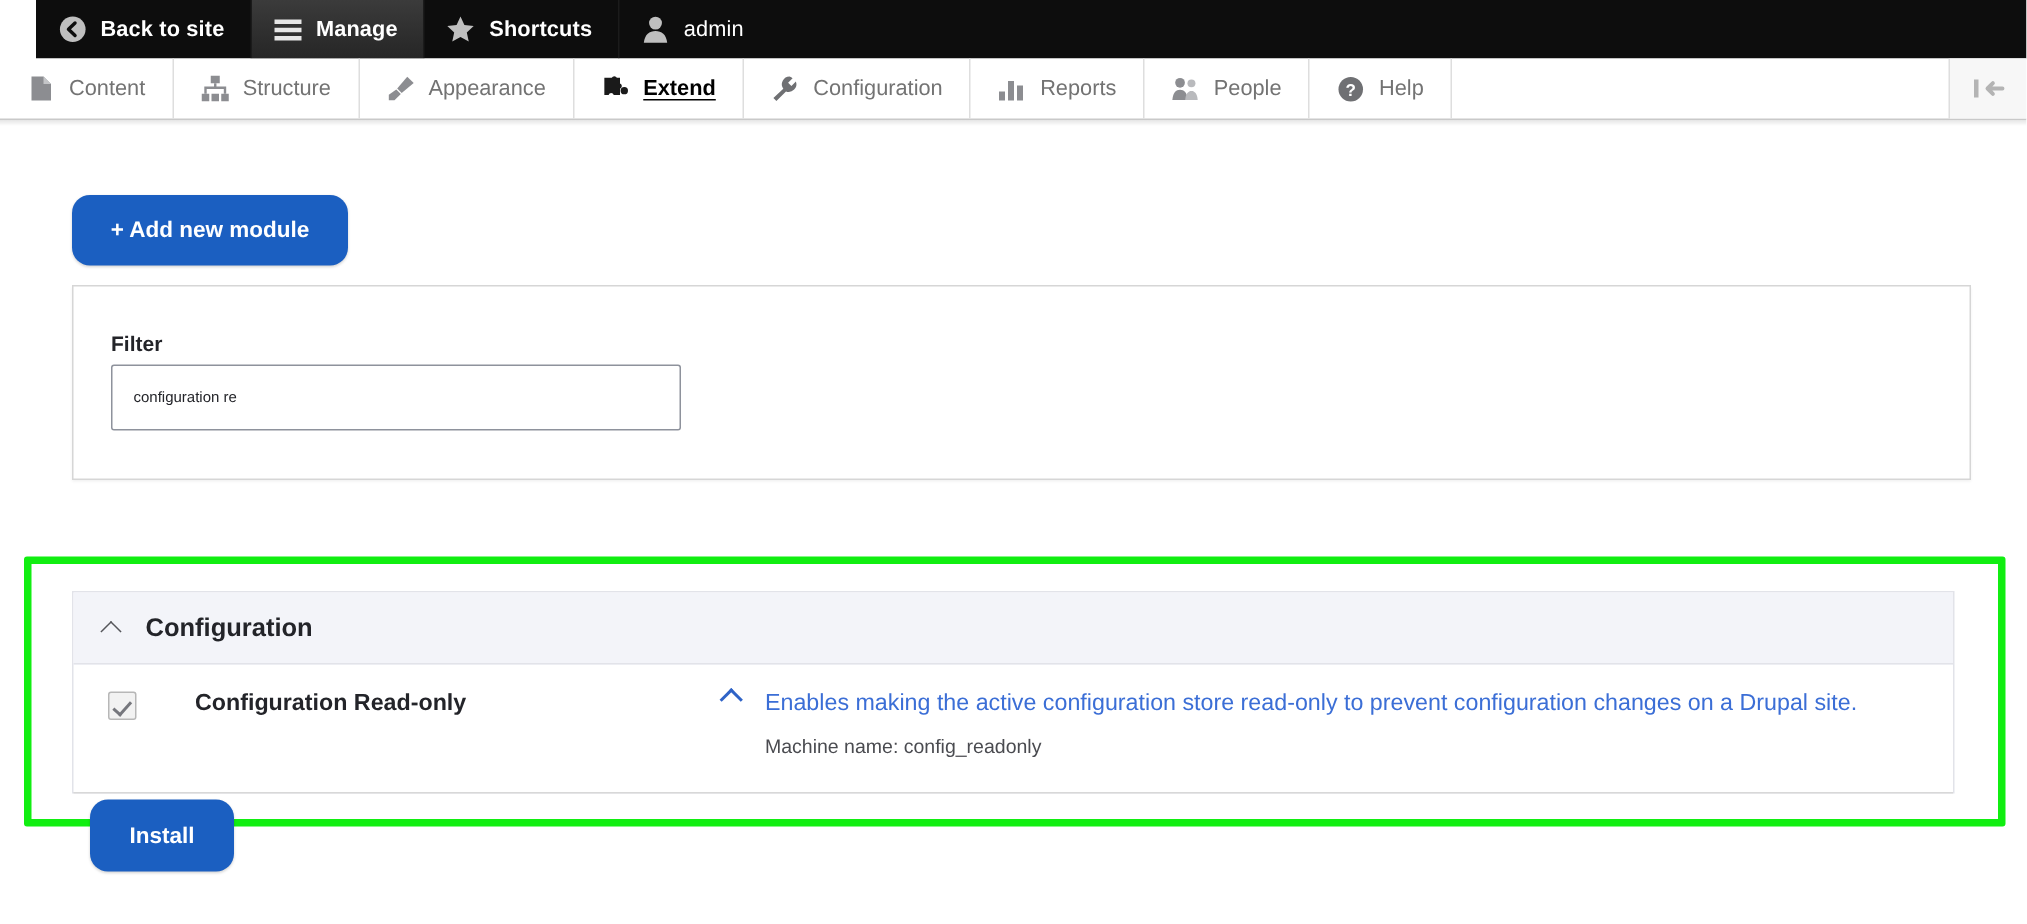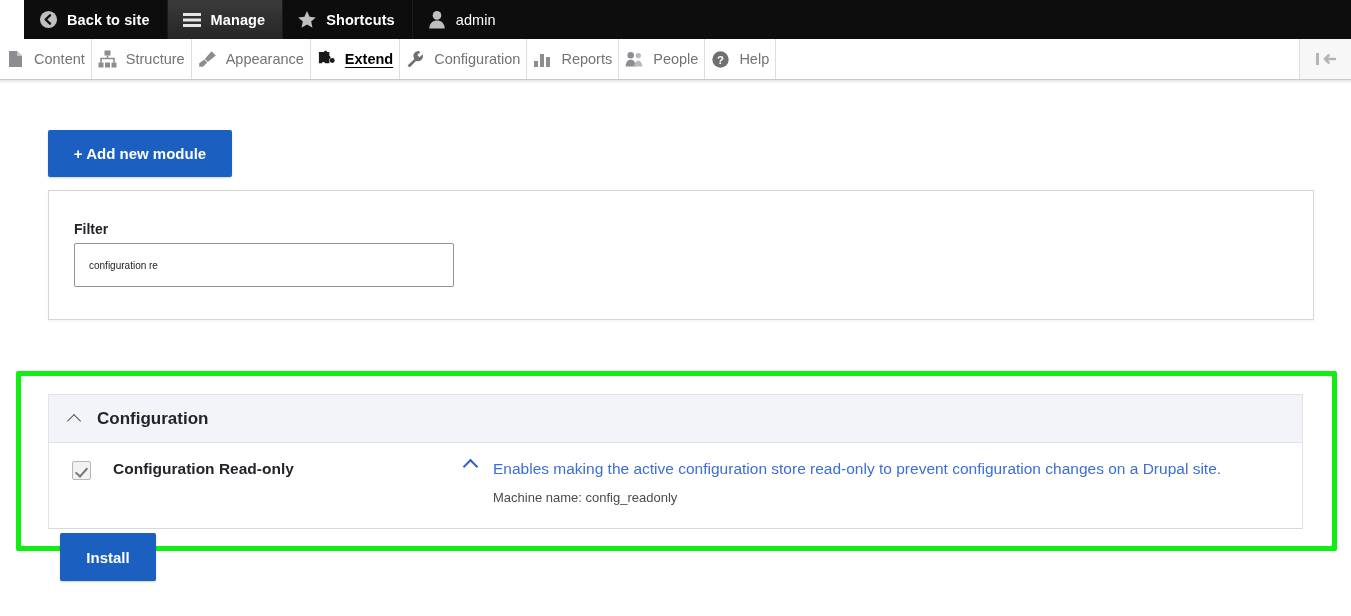--- a/index.html
+++ b/index.html
@@ -44,21 +44,21 @@
     background: #ffffff;
     display: flex;
     align-items: stretch;
     border-bottom: 1px solid #c9c9c9;
     position: relative;
   }
   .menu-item {
     display: flex;
     align-items: center;
     gap: 9px;
-    padding: 0 6px;
+    padding: 0 18px;
     font-size: 14.5px;
     color: #737373;
     cursor: pointer;
     border-right: 1px solid #dedede;
     white-space: nowrap;
   }
   .menu-item.active { color: #000000; font-weight: bold; }
   .menu-item.active .mi-label { text-decoration: underline; text-underline-offset: 3px; }
   .menu-spacer { flex: 1; border-right: 1px solid #dedede; }
   .menu-collapse {
@@ -76,21 +76,21 @@
   }
 
   
   .page { padding: 0; position: relative; }
 
   .btn-primary {
     display: inline-block;
     background: #1b5fc1;
     color: #ffffff;
     border: none;
-    border-radius: 2px;
+    border-radius: 12px;
     font-family: "Liberation Sans", sans-serif;
     font-size: 15px;
     font-weight: bold;
     cursor: pointer;
     box-shadow: 0 1px 2px rgba(0,0,0,.18);
   }
   #add-module-btn {
     position: absolute;
     left: 48px; top: 46px;
     width: 184px; height: 47px;
@@ -203,20 +203,21 @@
     border-right: 2.4px solid #76777d;
     border-bottom: 2.4px solid #76777d;
     transform: rotate(42deg);
   }
   .cell-name {
     width: 350px;
     font-size: 15.5px;
     font-weight: bold;
     color: #232429;
     padding-top: 1px;
+    margin-left: 17px;
   }
   .cell-desc { flex: 1; padding-right: 20px; }
   .desc-top { display: flex; align-items: flex-start; gap: 14px; }
   .desc-link {
     color: #3b6ed6;
     font-size: 15.5px;
     line-height: 1.25;
     cursor: pointer;
   }
   .machine-name {

